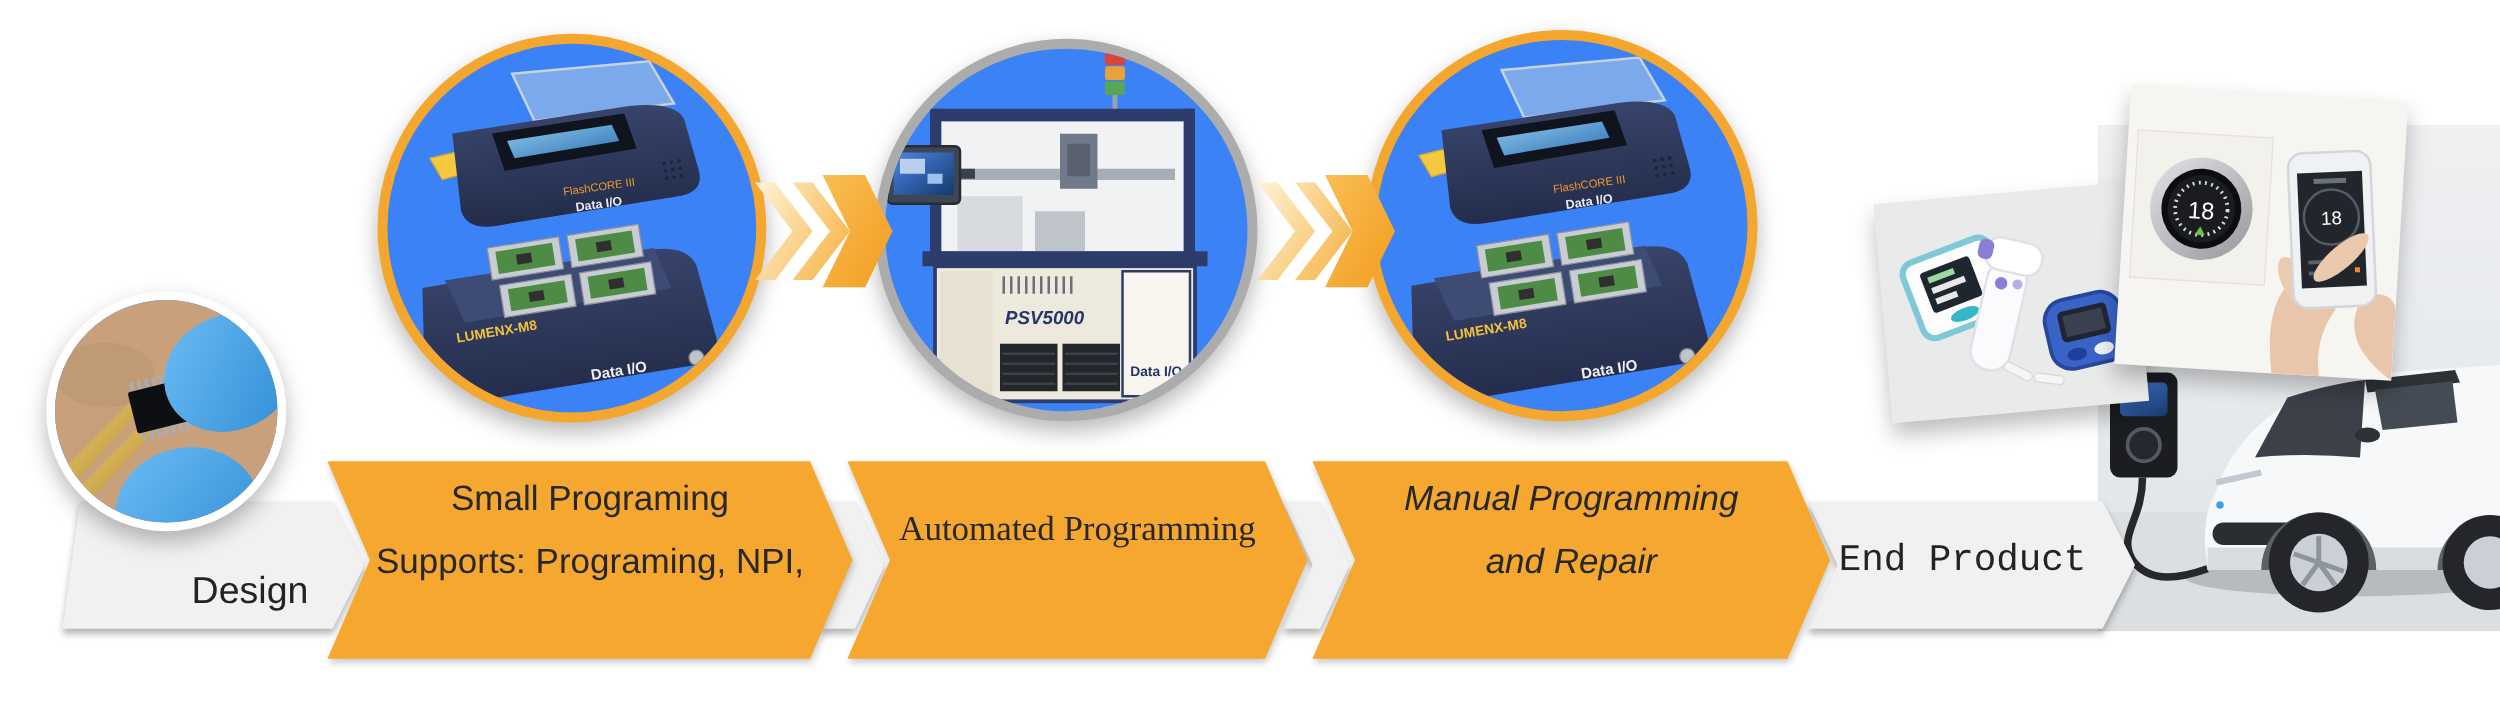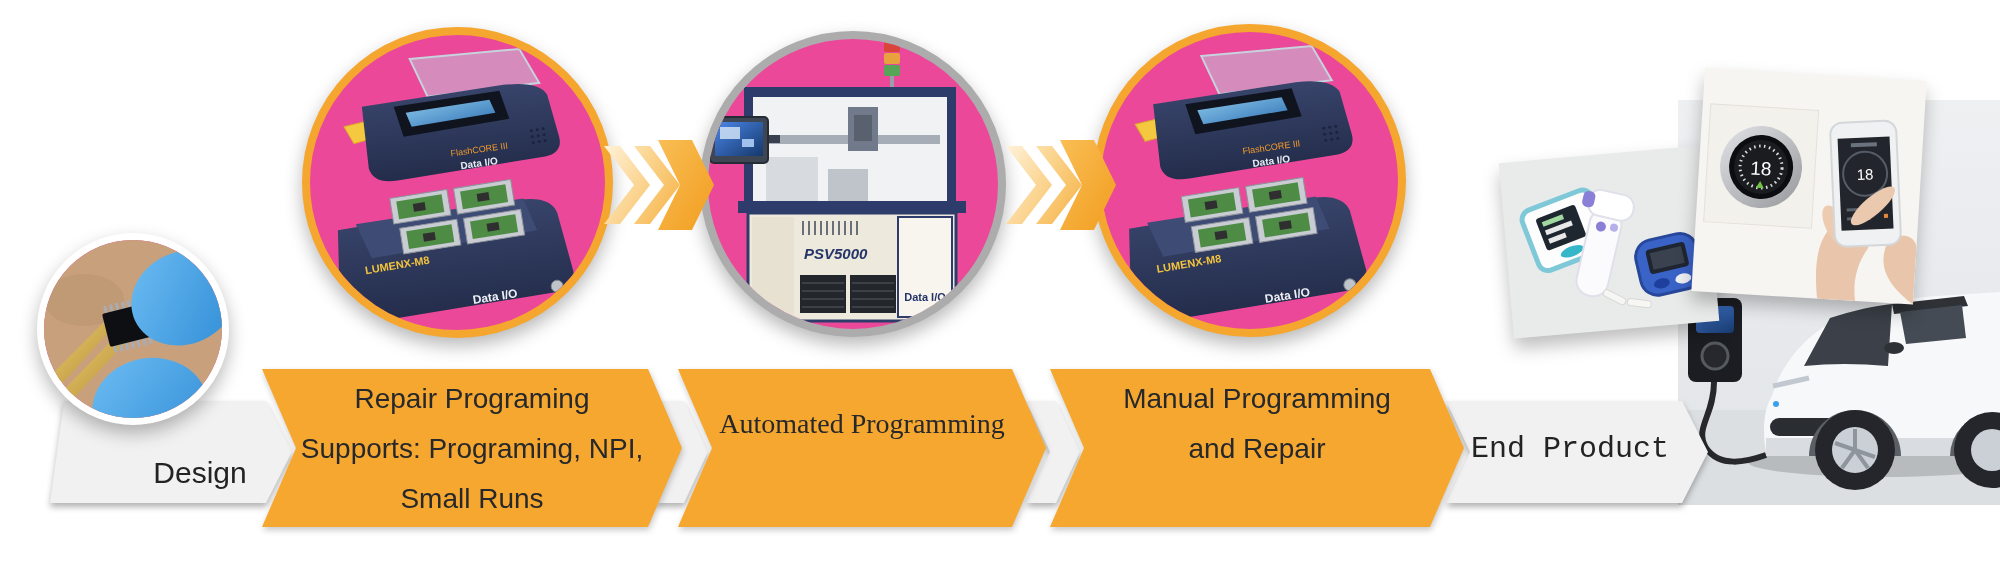--- a/index.html
+++ b/index.html
@@ -7,21 +7,21 @@
        font-family:"Liberation Sans", sans-serif;}
   .abs{position:absolute;}
   
   #ribbon{left:0;top:0;width:2000px;height:564px;}
   .gray-piece{fill:var(--gray-band);filter:drop-shadow(0 4px 3px rgba(0,0,0,.30));}
   .orange-chev{fill:var(--orange);filter:drop-shadow(1px 3px 3px rgba(0,0,0,.22));}
   
   .stage-label{color:var(--text-dark);font-size:30px;text-align:center;white-space:nowrap;z-index:40;}
   .chev-text{color:#26282B;font-size:28px;line-height:50px;text-align:center;white-space:nowrap;z-index:40;}
   
-  .circle{border-radius:50%;background:#ec4899;box-sizing:border-box;overflow:hidden;
+  .circle{border-radius:50%;background:#3b82f6;box-sizing:border-box;overflow:hidden;
           box-shadow:0 8px 18px rgba(0,0,0,.28);z-index:30;}
   .ring-orange{border:8px solid var(--orange-ring);}
   .ring-gray{border:8px solid var(--gray-ring);}
   .ring-white{border:7px solid #ffffff;}
   .arrow-svg{z-index:35;}
   .card{box-shadow:0 10px 18px rgba(0,0,0,.26);z-index:20;}
   svg text{font-family:"Liberation Sans", sans-serif;}
 </style>
 </head>
 <body>
@@ -352,27 +352,26 @@
 <svg class="abs arrow-svg" style="left:600px;top:140px;" width="116" height="90" viewBox="0 0 116 90">
     <use href="#ff-arrow"></use>
   </svg>
 <svg class="abs arrow-svg" style="left:1002px;top:140px;" width="116" height="90" viewBox="0 0 116 90">
     <use href="#ff-arrow"></use>
   </svg>
 
 <div class="abs stage-label" style="left:110px;top:456px;width:180px;">Design</div>
 
 <div class="abs chev-text" style="left:282px;top:374px;width:380px;">
-  <div>Repair Programing</div>
+  <div>Small Programing</div>
   <div>Supports: Programing, NPI,</div>
-  <div>Small Runs</div>
 </div>
 
 <div class="abs chev-text" style="left:672px;top:399px;width:380px;font-family:Liberation Serif, serif;">
   <div>Automated Programming</div>
 </div>
 
-<div class="abs chev-text" style="left:1072px;top:374px;width:370px;">
+<div class="abs chev-text" style="left:1072px;top:374px;width:370px;font-style:italic;">
   <div>Manual Programming</div>
   <div>and Repair</div>
 </div>
 
 <div class="abs stage-label" style="left:1460px;top:432px;width:220px;font-family:Liberation Mono, monospace;">End Product</div>
 
 </body></html>

